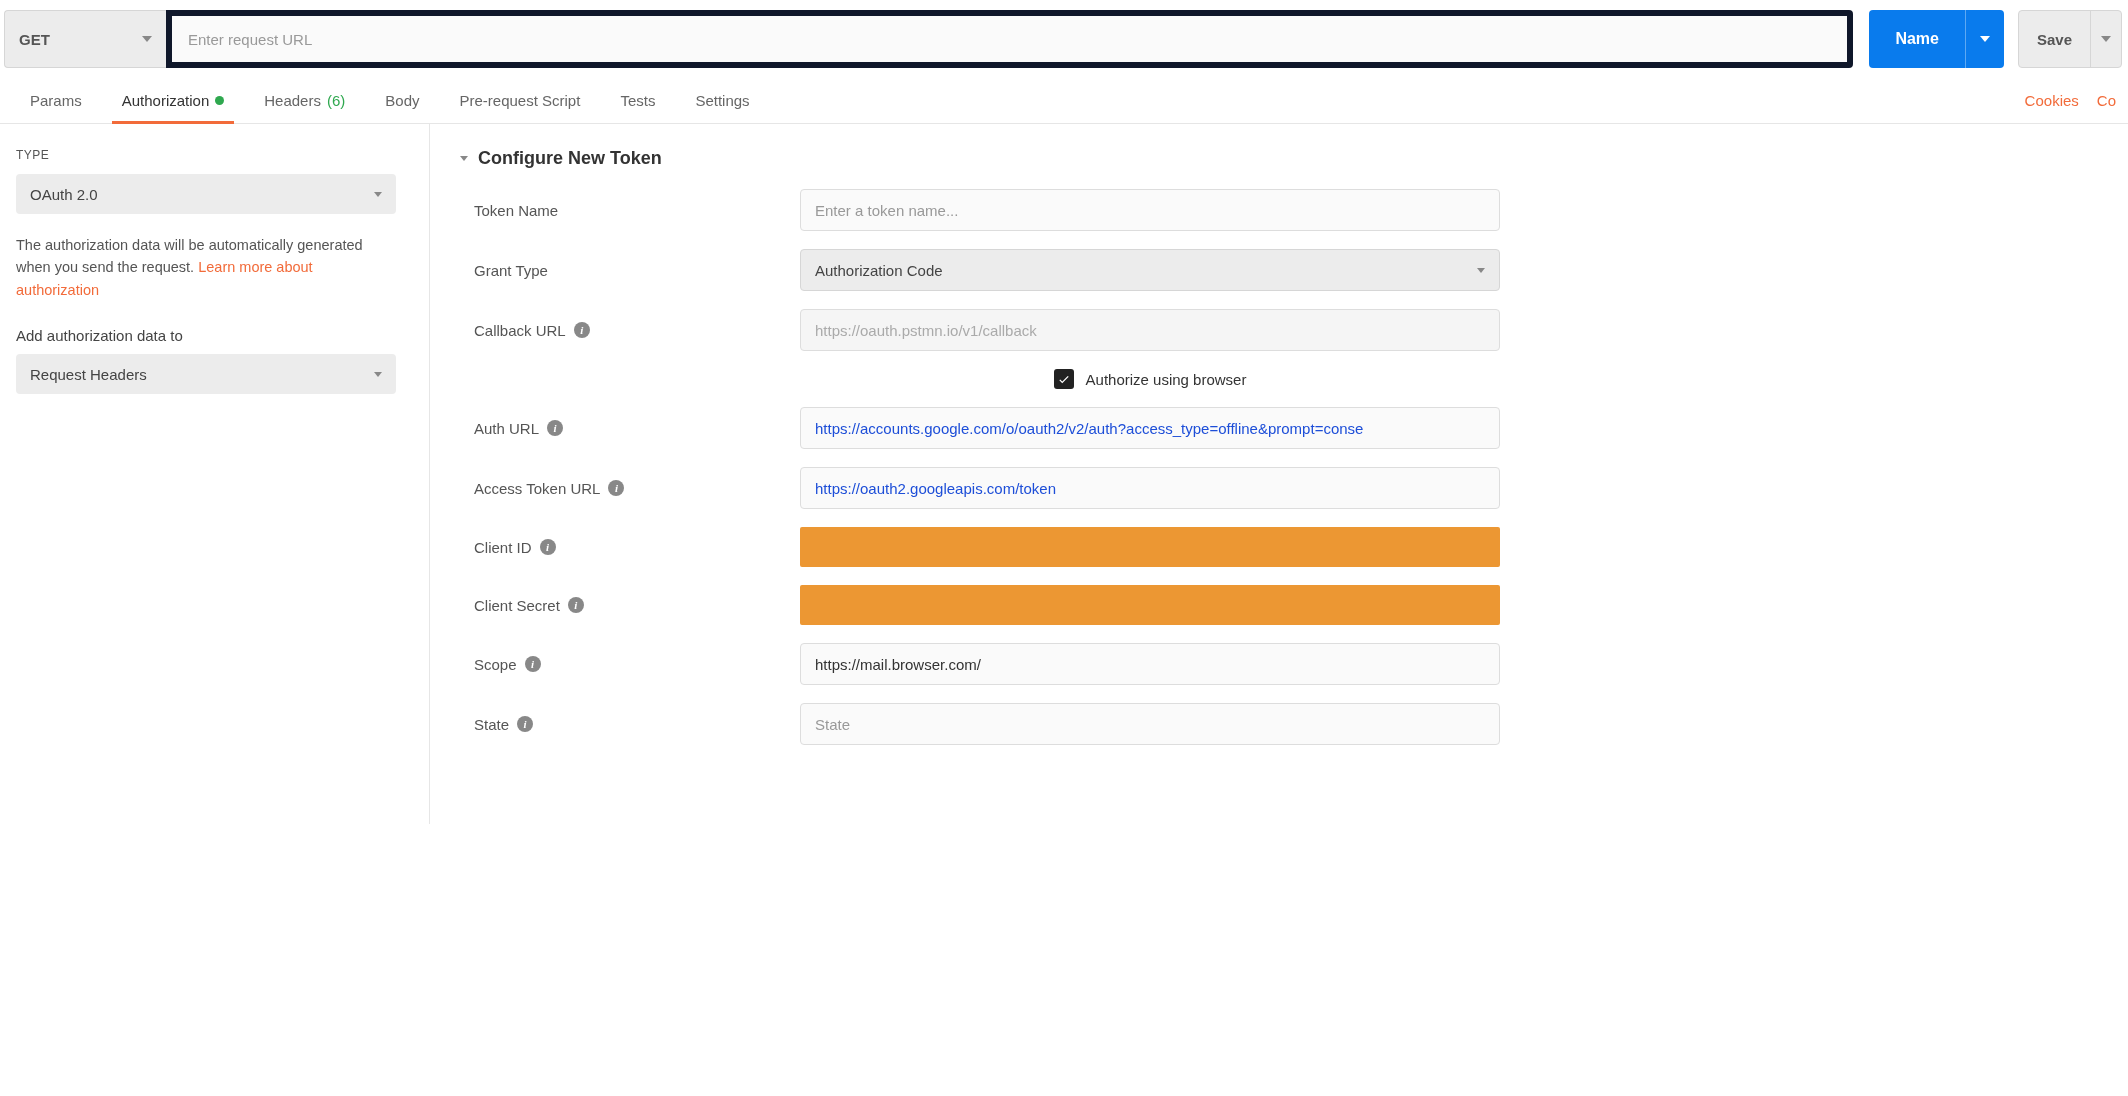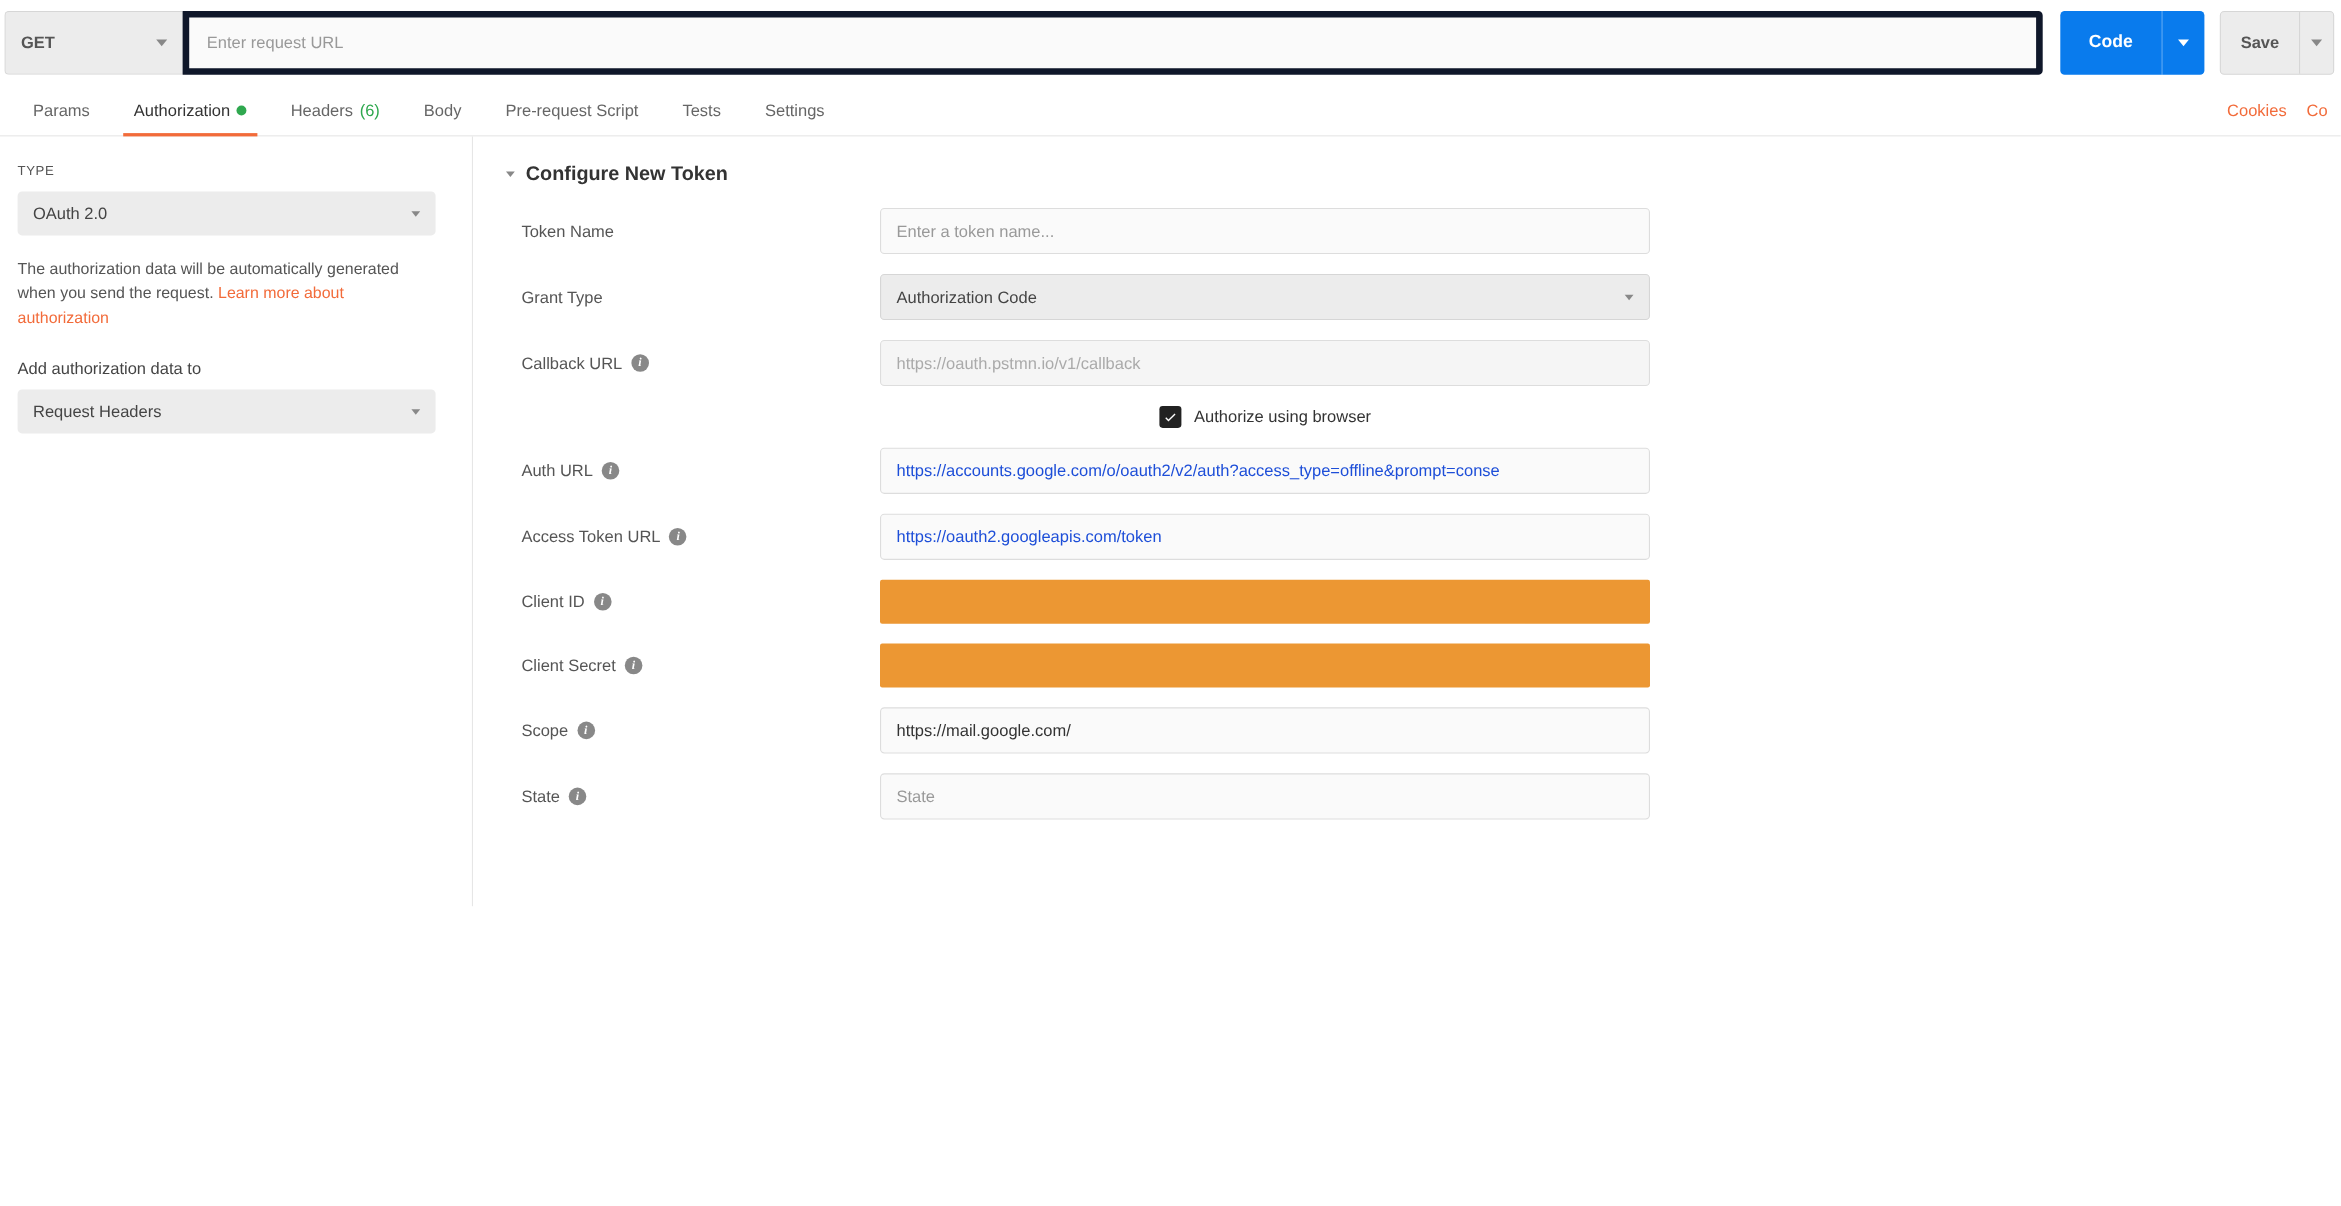--- a/index.html
+++ b/index.html
@@ -293,21 +293,21 @@
 </head>
 <body>
 
 <div class="request-bar">
   <div class="method-select">
     <span>GET</span>
     <span class="caret-down"></span>
   </div>
   <input class="url-input" type="text" placeholder="Enter request URL" style="">
   <button class="send-button">
-    <span class="label">Code</span>
+    <span class="label">Name</span>
     <span class="divider-caret">
       <span class="caret-down white"></span>
     </span>
   </button>
   <button class="save-button">
     <span class="label">Save</span>
     <span class="divider-caret">
       <span class="caret-down"></span>
     </span>
   </button>
@@ -453,21 +453,21 @@
       </div>
     </div>
 
     <div class="form-row">
       <div class="form-label-col">
         <span>Scope</span>
         <span class="info-icon">i</span>
       </div>
       <div class="form-input-col">
         <div class="scope-wrapper">
-          <span class="scope-pill">https://mail.google.com/</span>
+          <span class="scope-pill">https://mail.browser.com/</span>
         </div>
       </div>
     </div>
 
     <div class="form-row">
       <div class="form-label-col">
         <span>State</span>
         <span class="info-icon">i</span>
       </div>
       <div class="form-input-col">

